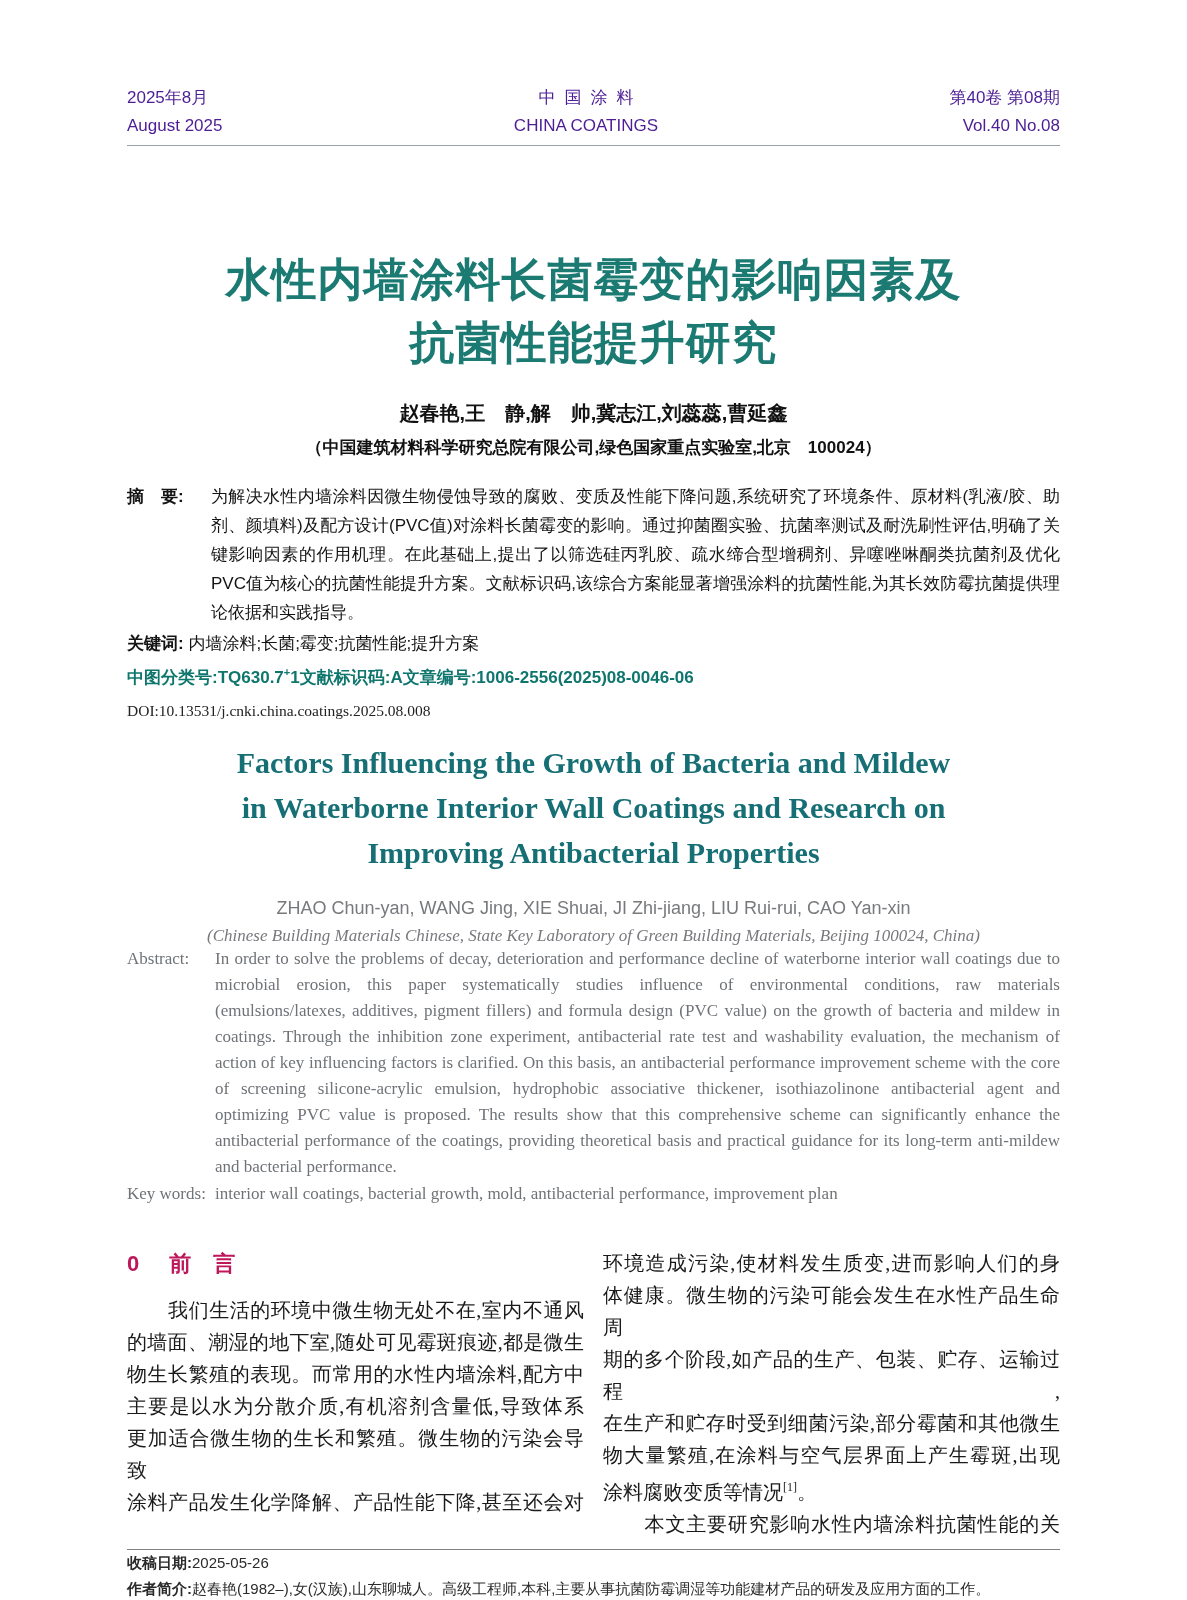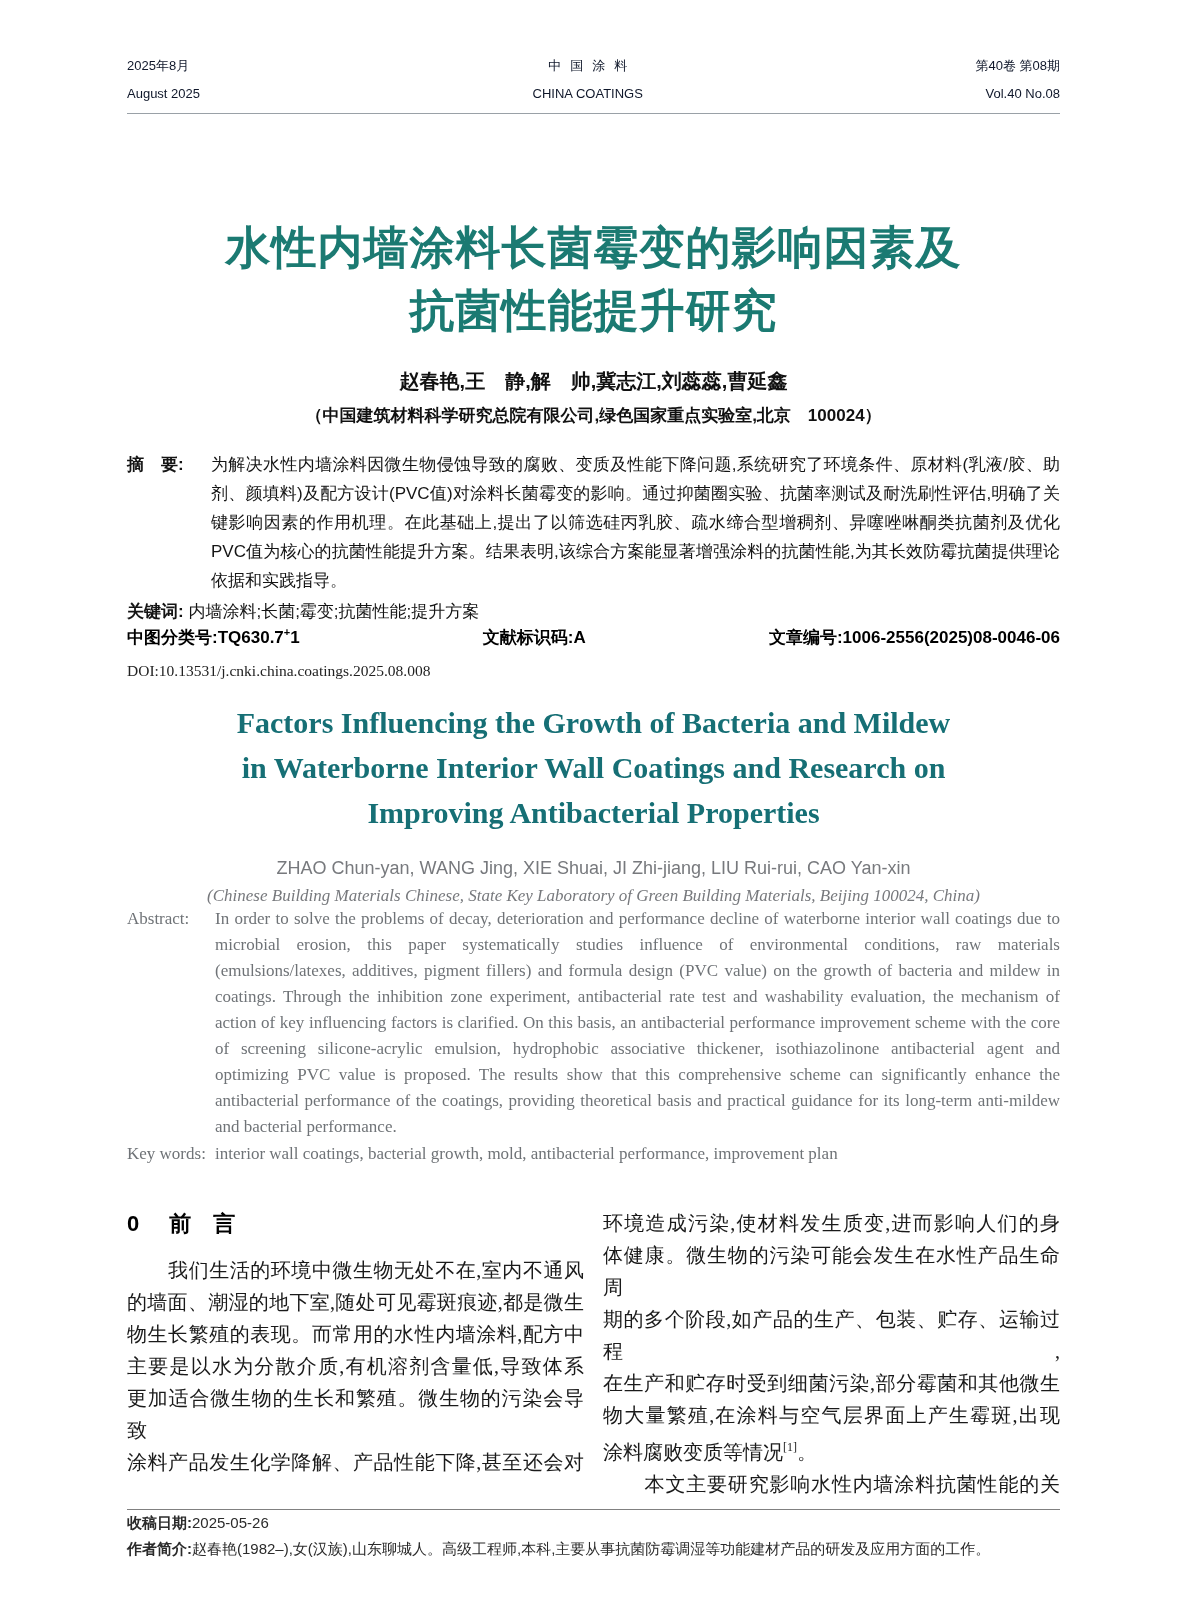--- a/index.html
+++ b/index.html
@@ -4,42 +4,42 @@
 <style>
   * { margin:0; padding:0; box-sizing:border-box; }
   html,body { background:#e8e8e8; }
   .page {
     width:1187px; height:1600px; margin:0 auto; background:#ffffff;
     padding:52px 127px 0 127px; position:relative; overflow:hidden;
     font-family:"Liberation Sans", sans-serif; color:#1a1a1a;
   }
   
   .hdr { display:flex; justify-content:space-between; align-items:flex-start;
-         color:#0f172a; font-size:13px; line-height:28px; }
+         color:#4c1d95; font-size:17px; line-height:28px;margin-top:32px; }
   .hdr-left { text-align:left; }
   .hdr-center { text-align:center; }
   .hdr-right { text-align:right; }
   .hdr-cn-journal { letter-spacing:9px; padding-left:9px; }
   .hdr-rule { border-bottom:1.5px solid #9aa1a7; margin-top:5px; }
 
   
   .cn-title { margin-top:102px; text-align:center; color:#1B7A72;
               font-size:45px; font-weight:700; line-height:63px; letter-spacing:1px; }
   .authors-cn { margin-top:26px; text-align:center; font-size:20px; font-weight:700; color:#111; }
   .affil-cn { margin-top:9px; text-align:center; font-size:17px; font-weight:700; color:#111; }
 
   
   .abs-cn { margin-top:23px; display:flex; font-size:17px; line-height:29px; color:#141414; }
   .abs-cn .lbl { font-weight:700; width:84px; flex:none; }
   .abs-cn p { flex:1; text-align:justify; }
   .kw-cn { font-size:17px; line-height:29px; margin-top:2px; color:#141414; }
   .kw-cn .lbl { font-weight:700; }
 
-  .meta-row { display:flex; justify-content:space-between; margin-top:0;
-              font-size:17px; font-weight:700; color:#000000; }
+  .meta-row { display:flex; justify-content:flex-start; margin-top:8px;
+              font-size:17px; font-weight:700; color:#0f766e; }
   .meta-row sup { font-size:11px; }
   .doi-line { margin-top:13px; font-family:"Liberation Serif", serif; font-size:15.5px; color:#222; }
 
   
   .en-title { margin-top:20px; text-align:center; font-family:"Liberation Serif", serif;
               font-weight:700; font-size:30px; line-height:45px; color:#166F75; }
   .en-authors { margin-top:23px; text-align:center; color:#77797D; font-size:18px; }
   .en-affil { margin-top:7px; text-align:center; color:#77797D; font-style:italic;
               font-family:"Liberation Serif", serif; font-size:17px; }
   .abs-en { display:flex; font-family:Liberation Serif, serif;
@@ -47,21 +47,21 @@
   .abs-en .lbl { width:88px; flex:none; }
   .abs-en p { flex:1; text-align:justify; }
   .kw-en { display:flex; margin-top:1px; font-family:"Liberation Serif", serif;
            color:#6F7377; font-size:17px; line-height:26px; }
   .kw-en .lbl { width:88px; flex:none; }
 
   
   .columns { display:flex; gap:19px; margin-top:40px;
              font-family:"Liberation Serif", serif; font-size:20px; color:#1a1a1a; }
   .col { width:457px; flex:none; }
-  .sec-head { color:#000000; font-weight:700; font-size:22px;
+  .sec-head { color:#be185d; font-weight:700; font-size:22px;
               font-family:"Liberation Sans", sans-serif; margin:2px 0 15px 0; }
   .sec-num { margin-right:30px; }
   .body-line { line-height:32px; text-align:justify; text-align-last:justify; }
   .body-line.no-just { text-align-last:left; }
   .body-line sup { font-size:12px; }
 
   
   .fn-rule { border-top:1.5px solid #808080; margin-top:9px; }
   .fn-line { font-size:15px; line-height:26px; color:#2b2b2b; }
   .fn-line:first-of-type { margin-top:6px; }
@@ -91,21 +91,21 @@
   <h1 class="cn-title">
     <div>水性内墙涂料长菌霉变的影响因素及</div>
     <div>抗菌性能提升研究</div>
   </h1>
 
   <div class="authors-cn">赵春艳,王　静,解　帅,冀志江,刘蕊蕊,曹延鑫</div>
   <div class="affil-cn">（中国建筑材料科学研究总院有限公司,绿色国家重点实验室,北京　100024）</div>
 
   <div class="abs-cn">
     <span class="lbl">摘　要:</span>
-    <p>为解决水性内墙涂料因微生物侵蚀导致的腐败、变质及性能下降问题,系统研究了环境条件、原材料(乳液/胶、助剂、颜填料)及配方设计(PVC值)对涂料长菌霉变的影响。通过抑菌圈实验、抗菌率测试及耐洗刷性评估,明确了关键影响因素的作用机理。在此基础上,提出了以筛选硅丙乳胶、疏水缔合型增稠剂、异噻唑啉酮类抗菌剂及优化PVC值为核心的抗菌性能提升方案。结果表明,该综合方案能显著增强涂料的抗菌性能,为其长效防霉抗菌提供理论依据和实践指导。</p>
+    <p>为解决水性内墙涂料因微生物侵蚀导致的腐败、变质及性能下降问题,系统研究了环境条件、原材料(乳液/胶、助剂、颜填料)及配方设计(PVC值)对涂料长菌霉变的影响。通过抑菌圈实验、抗菌率测试及耐洗刷性评估,明确了关键影响因素的作用机理。在此基础上,提出了以筛选硅丙乳胶、疏水缔合型增稠剂、异噻唑啉酮类抗菌剂及优化PVC值为核心的抗菌性能提升方案。文献标识码,该综合方案能显著增强涂料的抗菌性能,为其长效防霉抗菌提供理论依据和实践指导。</p>
   </div>
 
   <div class="kw-cn">
     <span class="lbl">关键词:</span>
     <span>内墙涂料;长菌;霉变;抗菌性能;提升方案</span>
   </div>
 
   <div class="meta-row">
     <span class="meta-item">
       <span>中图分类号:</span><span>TQ630.7</span><sup>+</sup><span>1</span>

